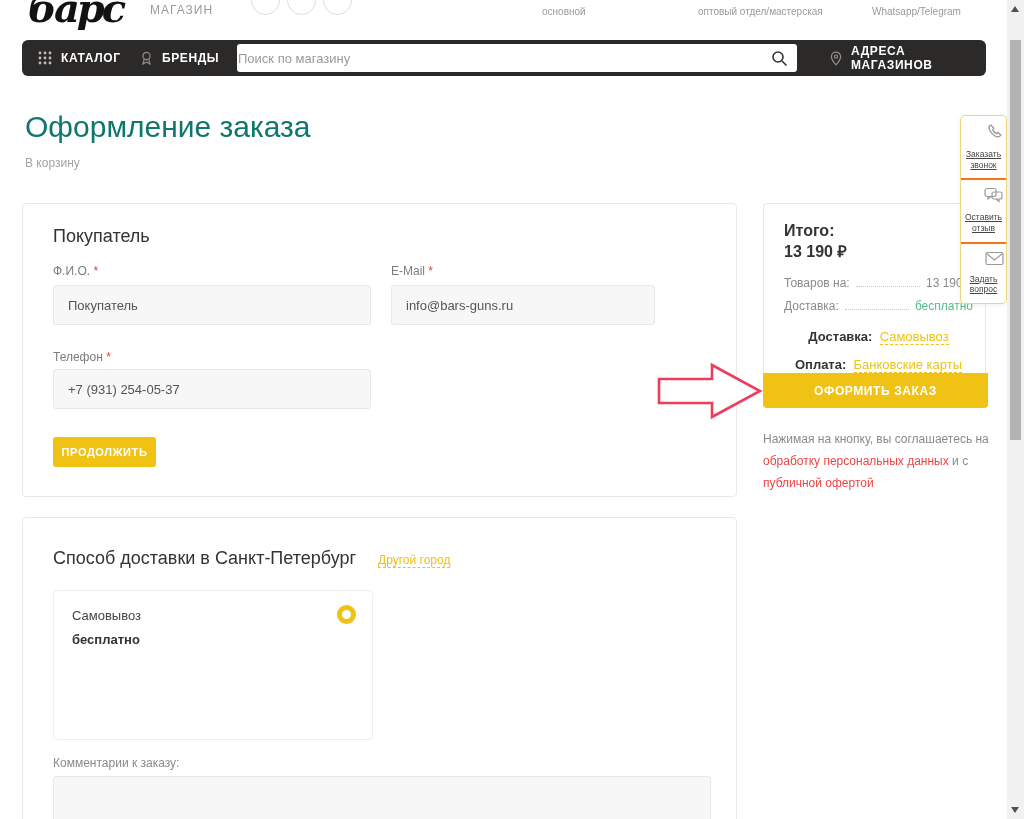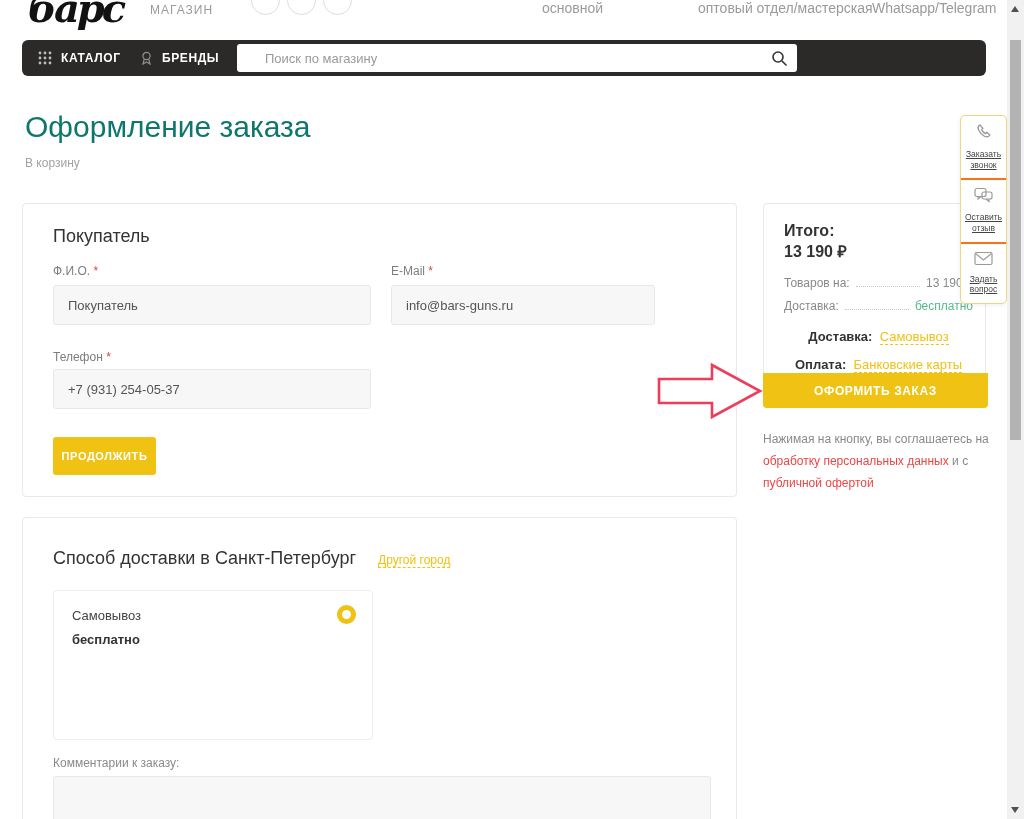--- a/index.html
+++ b/index.html
@@ -5,32 +5,32 @@
   * { margin:0; padding:0; box-sizing:border-box; }
   html,body { width:1024px; height:819px; overflow:hidden; background:#fff;
     font-family:"Liberation Sans", sans-serif; }
   .abs { position:absolute; }
 
   
   #logo { left:28px; top:-16px; font-family:"DejaVu Serif", serif;
     font-weight:bold; font-style:italic; font-size:40px; letter-spacing:-3px; color:#121212; }
   #store-label { left:150px; top:3px; font-size:12px; color:#9a9a9a; letter-spacing:1px; }
   .soc { top:-14px; width:29px; height:29px; border:1px solid #ddd; border-radius:50%; background:#fff; }
-  .contact-label { top:0; font-size:14px; color:#9a9a9a; }
+  .contact-label { top:6px; font-size:10px; color:#9a9a9a; }
 
   
   #nav { left:22px; top:40px; width:964px; height:36px; background:#2B2A29; border-radius:6px; }
   .nav-item { position:absolute; top:0; height:36px; display:flex; align-items:center;
     color:#fff; font-size:12px; font-weight:bold; letter-spacing:.6px; cursor:pointer; }
   #nav-catalog { left:16px; } #nav-brands { left:118px; } #nav-addresses { left:808px; }
   .nav-ico { margin-right:9px; display:inline-flex; color:#8f8f8f; }
   #search-wrap { position:absolute; left:215px; top:4px; width:560px; height:28px;
     background:#fff; border-radius:3px; display:flex; align-items:center; }
   #search-input { flex:1; border:none; outline:none; background:transparent;
-    padding:0 28px; font-size:13px; color:#444; font-family:"Liberation Sans", sans-serif; }
+    padding:0 1px; font-size:13px; color:#444; font-family:"Liberation Sans", sans-serif; }
   #search-input::placeholder { color:#9a9a9a; }
   #search-btn { width:36px; height:28px; border:none; background:transparent; cursor:pointer;
     display:flex; align-items:center; justify-content:center; }
 
   
   #page-title { left:25px; top:110px; font-size:30px; color:#0f766e; }
   #back-link { left:25px; top:156px; font-size:12px; color:#a3a3a3; cursor:pointer; }
 
   
   .panel { border:1px solid #e9e9e9; border-radius:4px; background:#fff; }
@@ -75,21 +75,21 @@
   #dc-price { position:absolute; left:18px; top:41px; font-size:13px; font-weight:bold; color:#333; }
   #dc-note { position:absolute; left:18px; top:72px; width:275px; font-size:12px;
     color:#8a8a8a; line-height:1.75; }
   #comments-label { position:absolute; left:30px; top:238px; font-size:12px; color:#8a8a8a; }
   #comments-area { position:absolute; left:30px; top:258px; width:658px; height:70px;
     background:#f7f7f7; border:1px solid #e8e8e8; border-radius:3px; resize:none; outline:none; }
 
   
   #contact-widget { left:960px; top:115px; width:47px; background:#fff;
     border:1px solid #edd67f; border-radius:5px; box-shadow:0 1px 5px rgba(0,0,0,.07); z-index:5; }
-  .cw-item { padding:7px 2px 8px 2px; display:flex; flex-direction:column; align-items:center;
+  .cw-item { padding:7px 2px 8px 2px; display:flex; flex-direction:column; align-items:flex-end;
     cursor:pointer; }
   .cw-item + .cw-item { border-top:2px solid #f97316; }
   .cw-ico { color:#9a9a9a; margin-bottom:4px; }
   .cw-label { font-size:8.5px; color:#444; text-align:center; line-height:1.25;
     text-decoration:underline; }
 
   
   #arrow { left:656px; top:361px; z-index:6; }
 
   
@@ -144,20 +144,29 @@
   </div>
   <div id="search-wrap">
     <input id="search-input" placeholder="Поиск по магазину" style="">
     <button id="search-btn">
       <svg width="17" height="17" viewBox="0 0 17 17" fill="none" stroke="#333" stroke-width="1.6">
         <circle cx="7" cy="7" r="5"></circle>
           <line x1="11" y1="11" x2="15.5" y2="15.5"></line>
       </svg>
     </button>
   </div>
+  <div class="nav-item" id="nav-addresses">
+    <span class="nav-ico">
+      <svg width="12" height="15" viewBox="0 0 12 15" fill="none" stroke="#8f8f8f" stroke-width="1.2">
+        <path d="M6 1.2c-2.6 0-4.6 2-4.6 4.5C1.4 8.8 6 13.8 6 13.8s4.6-5 4.6-8.1c0-2.5-2-4.5-4.6-4.5z"></path>
+        <circle cx="6" cy="5.6" r="1.6"></circle>
+      </svg>
+    </span>
+    <span>АДРЕСА МАГАЗИНОВ</span>
+  </div>
 </div>
 
 <h1 class="abs" id="page-title" style="font-weight:400;">Оформление заказа</h1>
 <a class="abs" id="back-link">В корзину</a>
 
 <div class="abs panel" id="buyer-panel">
   <div class="section-h abs" style="left:30px; top:22px;">Покупатель</div>
 
   <div class="abs field-label" style="left:30px; top:60px;">
     <span>Ф.И.О.</span> <span class="req">*</span>
@@ -173,21 +182,21 @@
     <input class="text-input" value="info@bars-guns.ru" style="">
   </div>
 
   <div class="abs field-label" style="left:30px; top:146px;">
     <span>Телефон</span> <span class="req">*</span>
   </div>
   <div class="abs" style="left:30px; top:165px; width:318px;">
     <input class="text-input" value="+7 (931) 254-05-37" style="">
   </div>
 
-  <button class="btn-yellow abs" style="left:30px; top:233px; width:103px; height:38px; font-size:11px;">ПРОДОЛЖИТЬ</button>
+  <button class="btn-yellow abs" style="left:30px; top:233px; width:103px; height:30px; font-size:11px;">ПРОДОЛЖИТЬ</button>
 </div>
 
 <div class="abs panel" id="summary-panel">
   <div class="head">
     <span>Итого:</span>
     <span>13 190 ₽</span>
   </div>
   <div class="sum-row" style="margin-top:12px;">
     <span>Товаров на:</span>
       <span class="leader"></span>

